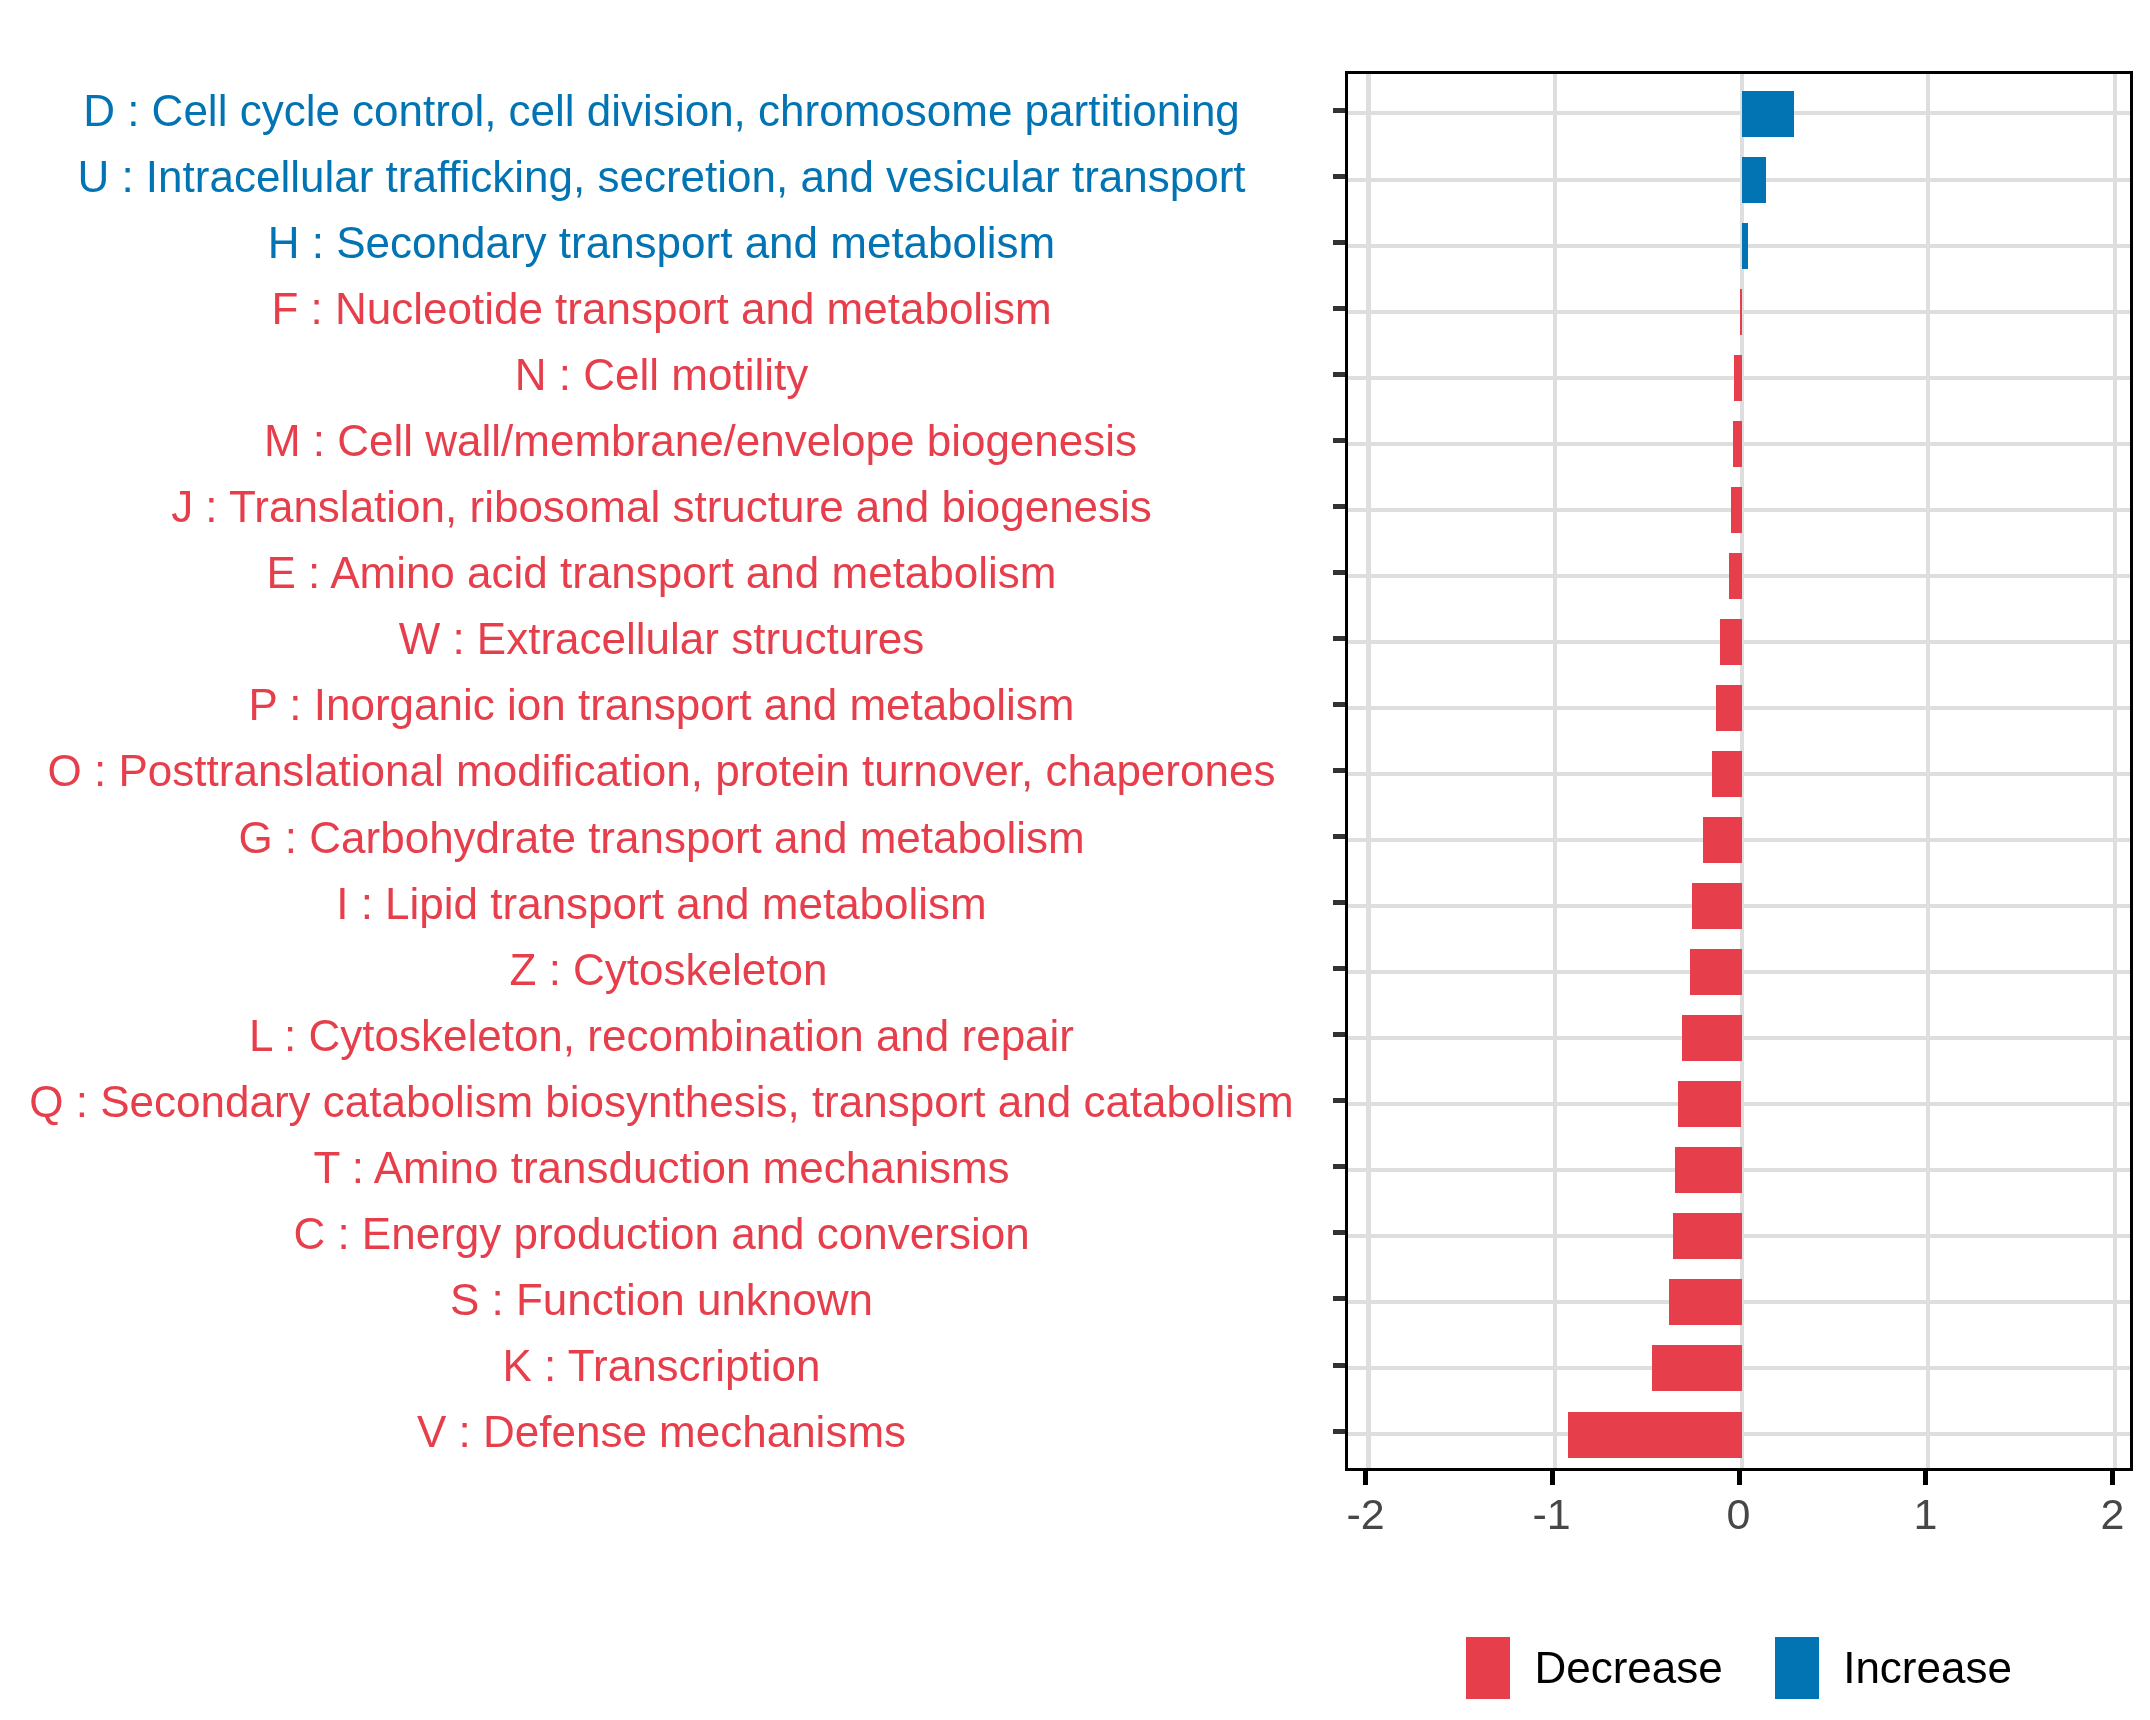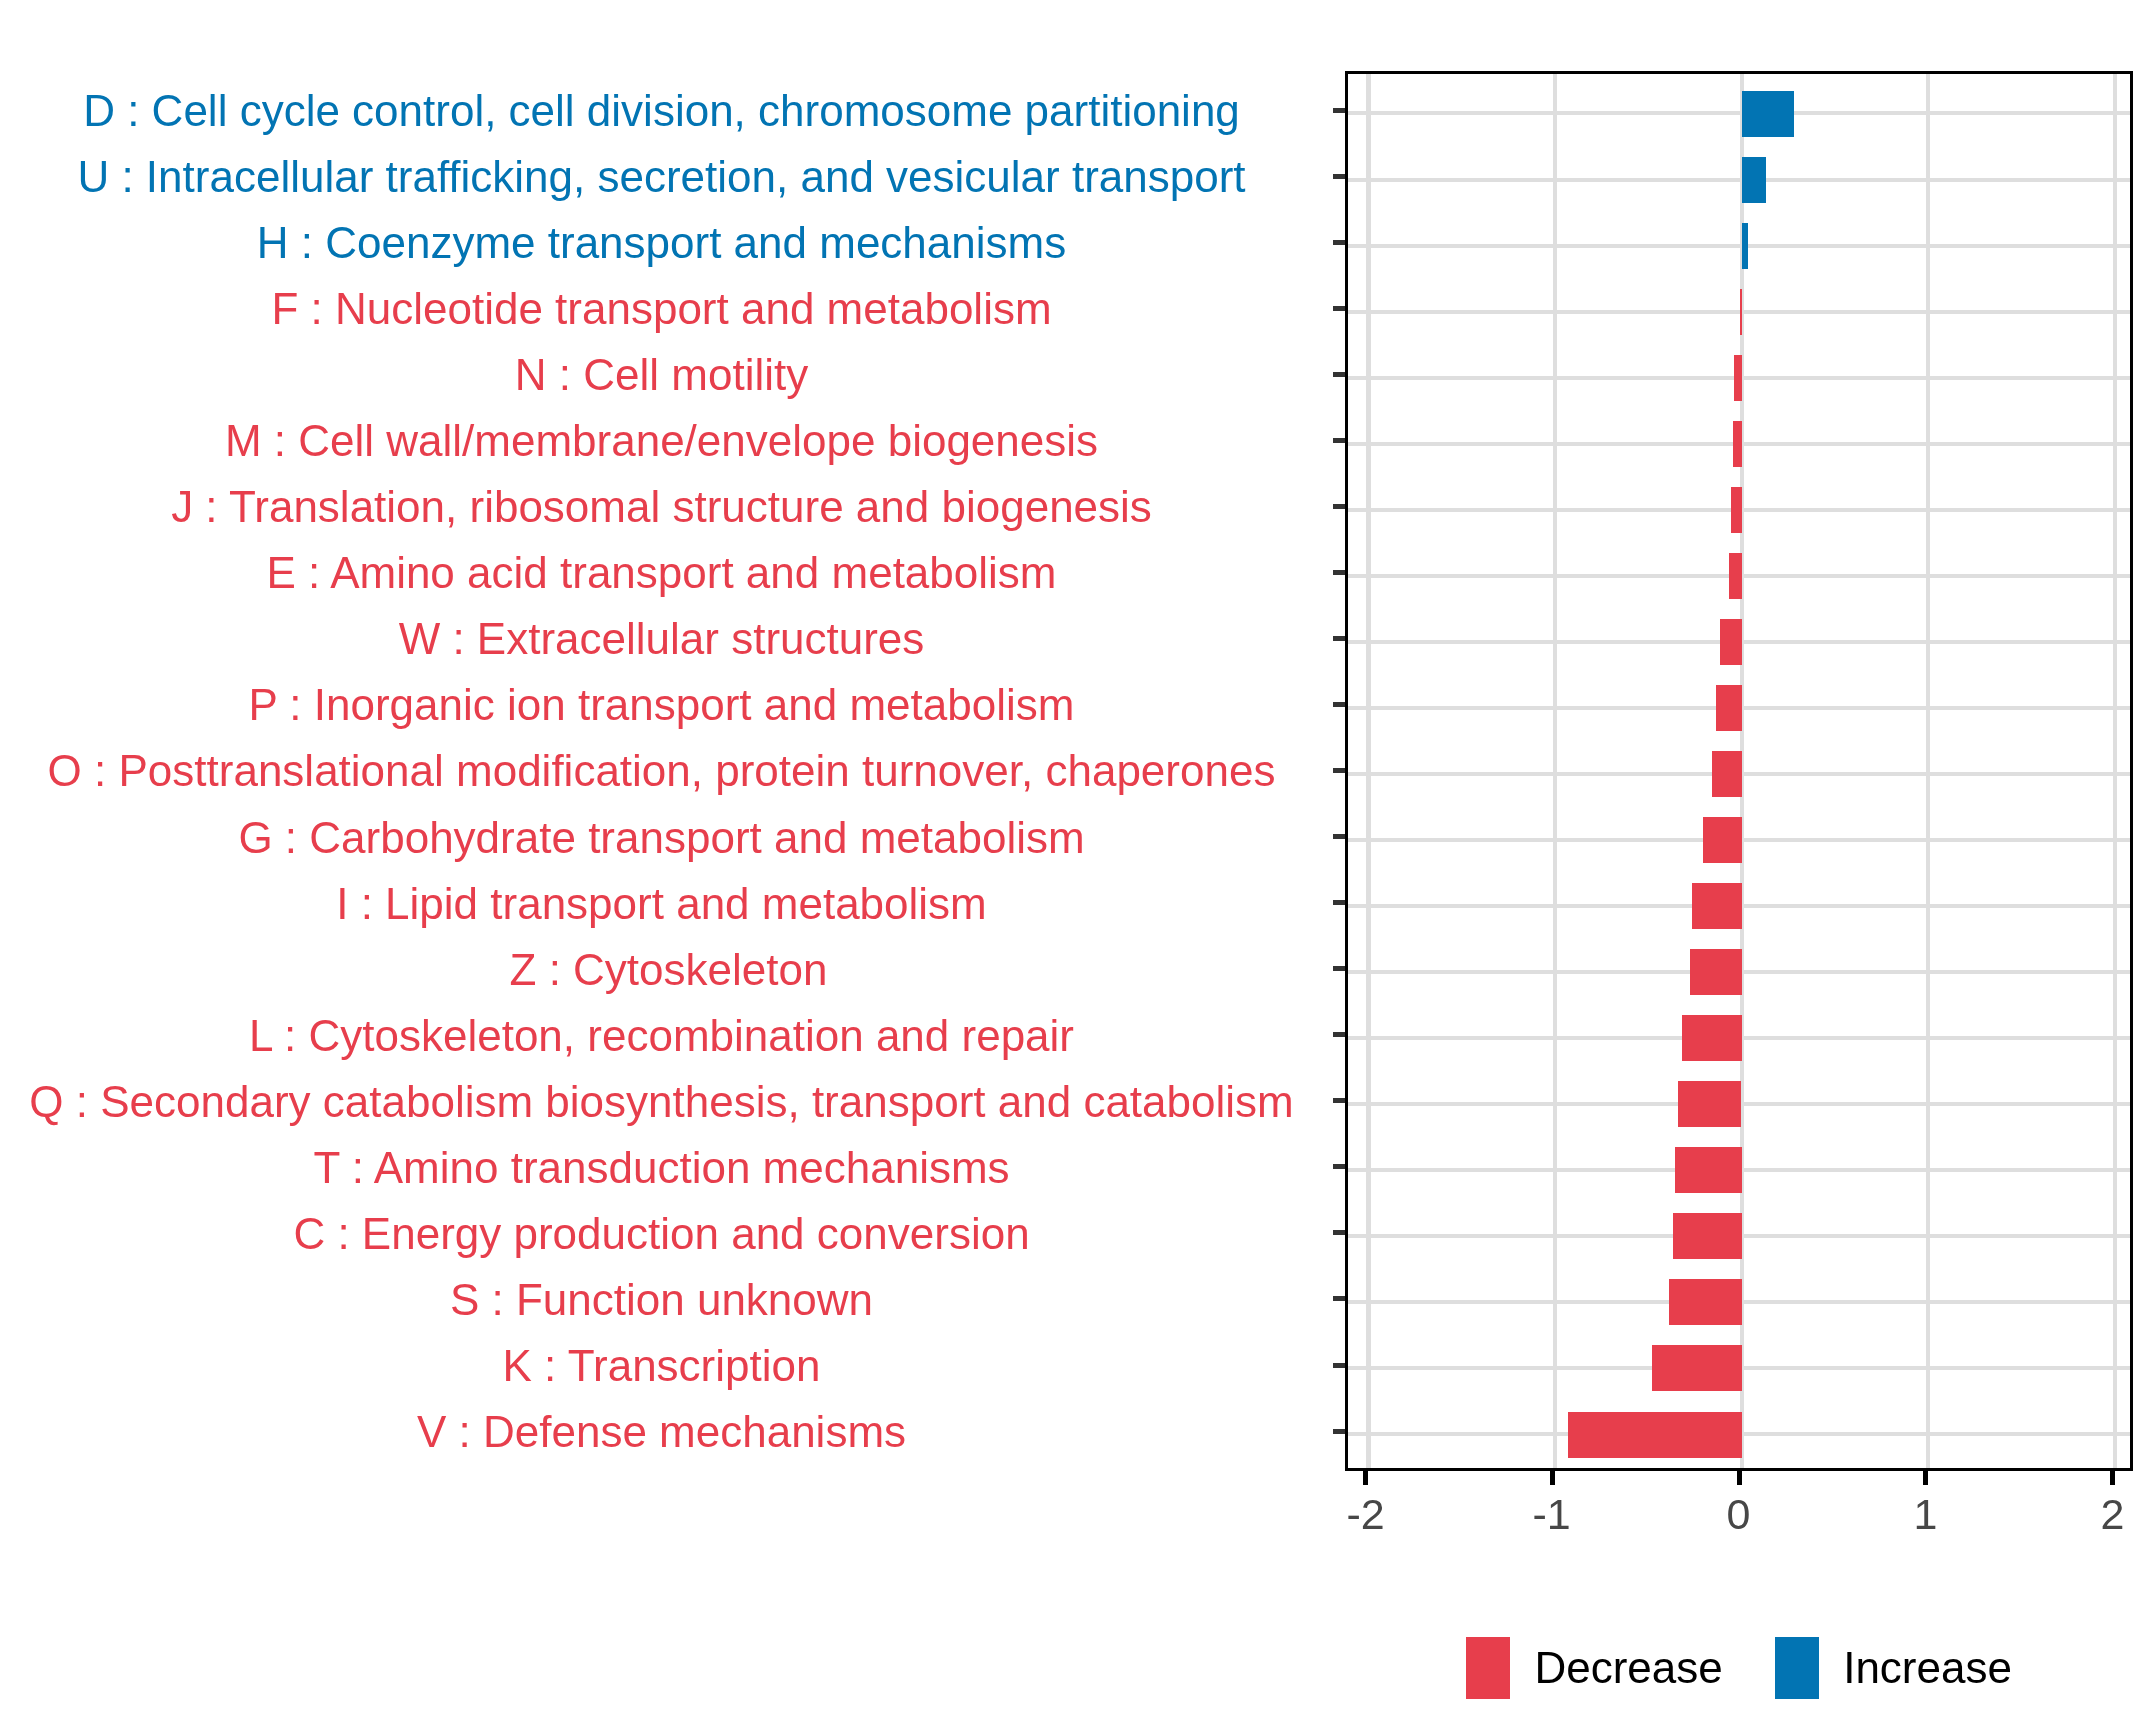--- a/index.html
+++ b/index.html
@@ -44,24 +44,24 @@
   .legend-swatch{width:44px;height:62px;}
   .legend-label{font-size:44px;color:#000000;line-height:62px;}
 </style>
 </head>
 <body>
 
 <div class="figure">
   <div id="ylabels">
       <div class="ylab" style="width: 1323px; top: 84px; color: rgb(2, 116, 179);">D : Cell cycle control, cell division, chromosome partitioning</div>
       <div class="ylab" style="width: 1323px; top: 150px; color: rgb(2, 116, 179);">U : Intracellular trafficking, secretion, and vesicular transport</div>
-      <div class="ylab" style="width: 1323px; top: 216px; color: rgb(2, 116, 179);">H : Coenzyme transport and mechanisms</div>
+      <div class="ylab" style="width: 1323px; top: 216px; color: rgb(2, 116, 179);">H : Secondary transport and metabolism</div>
       <div class="ylab" style="width: 1323px; top: 282px; color: rgb(231, 62, 76);">F : Nucleotide transport and metabolism</div>
       <div class="ylab" style="width: 1323px; top: 348px; color: rgb(231, 62, 76);">N : Cell motility</div>
-      <div class="ylab" style="width: 1323px; top: 414px; color: rgb(231, 62, 76);">M : Cell wall/membrane/envelope biogenesis</div>
+      <div class="ylab" style="width: 1323px; top: 414px; color: rgb(231, 62, 76); padding-left: 39px;">M : Cell wall/membrane/envelope biogenesis</div>
       <div class="ylab" style="width: 1323px; top: 480px; color: rgb(231, 62, 76);">J : Translation, ribosomal structure and biogenesis</div>
       <div class="ylab" style="width: 1323px; top: 546px; color: rgb(231, 62, 76);">E : Amino acid transport and metabolism</div>
       <div class="ylab" style="width: 1323px; top: 612px; color: rgb(231, 62, 76);">W : Extracellular structures</div>
       <div class="ylab" style="width: 1323px; top: 678px; color: rgb(231, 62, 76);">P : Inorganic ion transport and metabolism</div>
       <div class="ylab" style="width: 1323px; top: 744px; color: rgb(231, 62, 76);">O : Posttranslational modification, protein turnover, chaperones</div>
       <div class="ylab" style="width: 1323px; top: 811px; color: rgb(231, 62, 76);">G : Carbohydrate transport and metabolism</div>
       <div class="ylab" style="width: 1323px; top: 877px; color: rgb(231, 62, 76);">I : Lipid transport and metabolism</div>
       <div class="ylab" style="width: 1323px; top: 943px; color: rgb(231, 62, 76); padding-left: 7px;">Z : Cytoskeleton</div>
       <div class="ylab" style="width: 1323px; top: 1009px; color: rgb(231, 62, 76);">L : Cytoskeleton, recombination and repair</div>
       <div class="ylab" style="width: 1323px; top: 1075px; color: rgb(231, 62, 76);">Q : Secondary catabolism biosynthesis, transport and catabolism</div>

